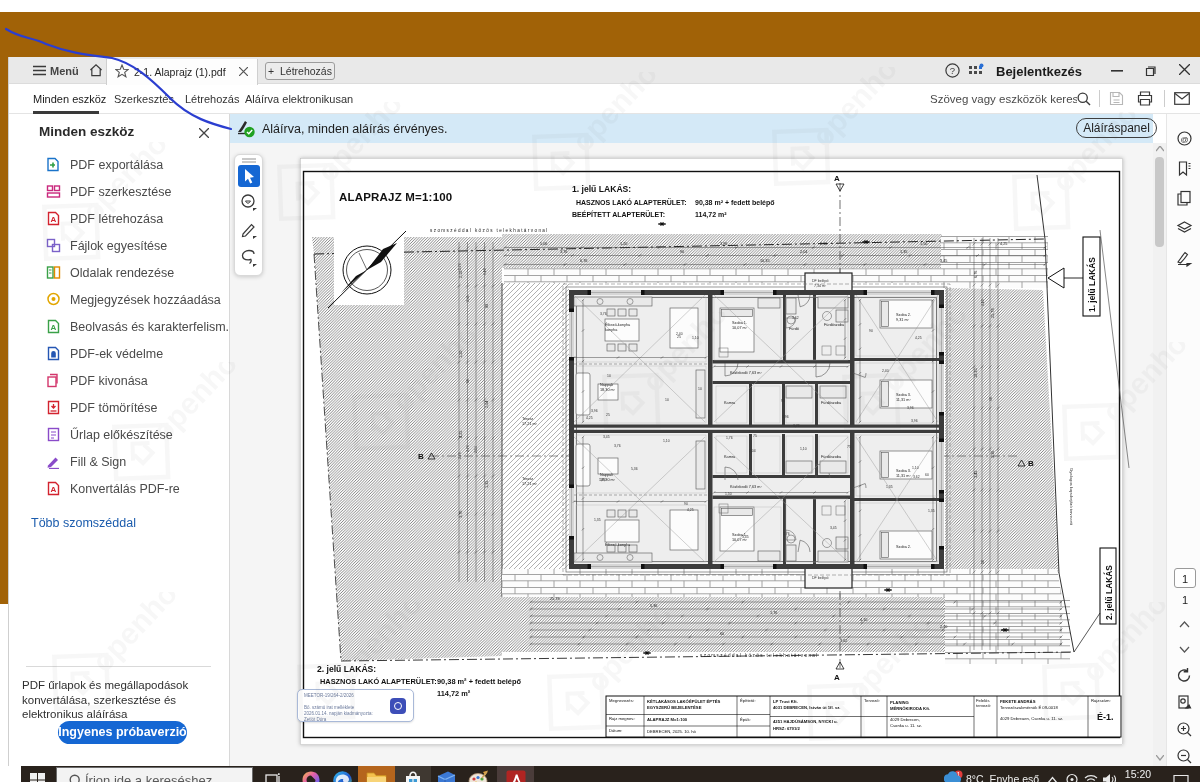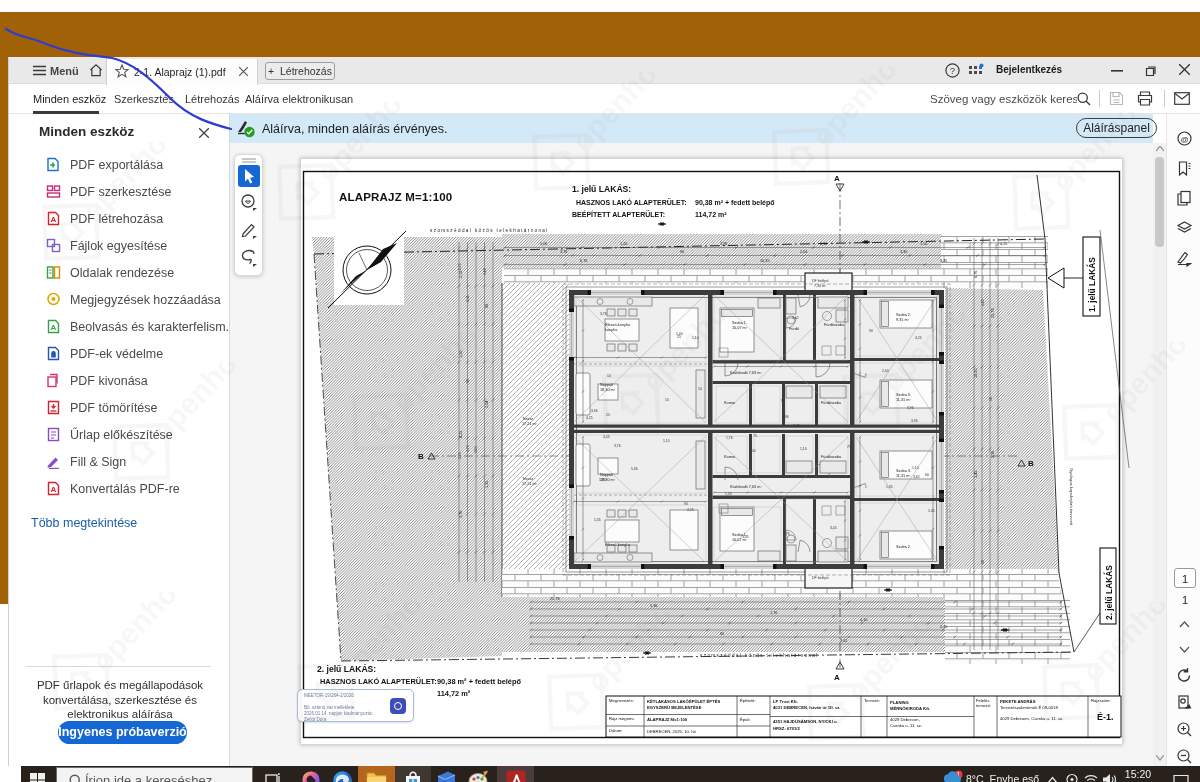--- a/index.html
+++ b/index.html
@@ -59,21 +59,21 @@
           <g fill="#4a4a4a">
             <rect x="1" y="3" width="3" height="3"></rect>
             <rect x="6" y="3" width="3" height="3"></rect>
             <rect x="11" y="3" width="3" height="3" fill="#2a6fd4"></rect>
             <rect x="1" y="8" width="3" height="3"></rect>
             <rect x="6" y="8" width="3" height="3"></rect>
             <rect x="11" y="8" width="3" height="3"></rect>
           </g>
           <circle cx="13.5" cy="2.5" r="2" fill="#2a6fd4"></circle>
         </svg>
-      <div class="tbtxt" style="left:987px;font-weight:bold;font-size:10px;color:#1a1a1a">Bejelentkezés</div>
+      <div class="tbtxt" style="left:987px;font-weight:bold;font-size:13px;color:#1a1a1a">Bejelentkezés</div>
       <svg class="abs" style="left:1102px;top:13px" width="12" height="2">
           <rect width="12" height="1.6" fill="#333"></rect>
         </svg>
       <svg class="abs" style="left:1136px;top:7px" width="12" height="12" viewBox="0 0 12 12">
           <path d="M3 3 h7 v7 M1.5 4.5 h7 v7 h-7 z" fill="none" stroke="#333" stroke-width="1.2"></path>
         </svg>
       <svg class="abs" style="left:1170px;top:7px" width="11" height="11">
           <path d="M0 0 L11 11 M11 0 L0 11" stroke="#333" stroke-width="1.3"></path>
         </svg>
     </div>
@@ -156,24 +156,24 @@
                 <path d="M5 5 h5 M5 8 h5 M5 11 h3" stroke="#8a4bc9" stroke-width="1.1"></path>
               </svg></span>Űrlap előkészítése</div>
           <div class="sbi" style="top:340px"><span class="ic"><svg width="15" height="15" viewBox="0 0 15 15">
                 <path d="M2 11.5 L9.5 3.5 L12 6 L5 13 L1.5 13.8 Z" fill="#8a4bc9"></path>
                 <path d="M3 14.5 h10" stroke="#8a4bc9" stroke-width="1.3"></path>
               </svg></span>Fill &amp; Sign</div>
           <div class="sbi" style="top:367px"><span class="ic"><svg width="15" height="15" viewBox="0 0 15 15">
                 <path d="M2.5 1.5 h7 l3 3 v9 h-10 z" fill="none" stroke="#d3232f" stroke-width="1.4"></path>
                 <text x="7.3" y="11" font-size="8" font-weight="bold" text-anchor="middle" fill="#d3232f">A</text>
               </svg></span>Konvertálás PDF-re</div>
-          <div class="abs" style="left:22px;top:402px;font-size:12.5px;color:#1b5cad">Több megtekintése</div>
+          <div class="abs" style="left:22px;top:402px;font-size:12.5px;color:#1b5cad">Több szomszéddal</div>
         </div>
       <div class="abs" style="left:17px;top:552px;width:185px;height:1px;background:#d9d9d9"></div>
-      <div class="abs" style="left:13px;top:564px;width:196px;font-size:11.5px;color:#2f2f2f;text-align:center;line-height:14.5px">PDF űrlapok és megállapodások konvertálása, szerkesztése és elektronikus aláírása</div>
+      <div class="abs" style="left:13px;top:564px;width:196px;font-size:11.5px;color:#2f2f2f;text-align:left;line-height:14.5px">PDF űrlapok és megállapodások konvertálása, szerkesztése és elektronikus aláírása</div>
       <div class="abs" style="left:49px;top:607px;width:129px;height:23px;background:#1567d3;border-radius:12px;color:#fff;font-size:12.5px;font-weight:bold;text-align:center;line-height:23px">Ingyenes próbaverzió</div>
     </div>
 
     <div id="notif">
       <svg class="abs" style="left:6px;top:5px" width="20" height="19" viewBox="0 0 20 19">
         <path d="M2 13 C5 9,7 5,9 2 l2 1.5 c-1.5 3-3.5 6.5-6 9.5 z" fill="#2a2a2a"></path>
         <path d="M2 14.5 h9" stroke="#2a2a2a" stroke-width="1.4"></path>
         <circle cx="13.5" cy="13" r="5.2" fill="#21a121"></circle>
         <path d="M11 13 l1.8 1.8 L16.2 11" stroke="#fff" stroke-width="1.4" fill="none"></path>
       </svg>

